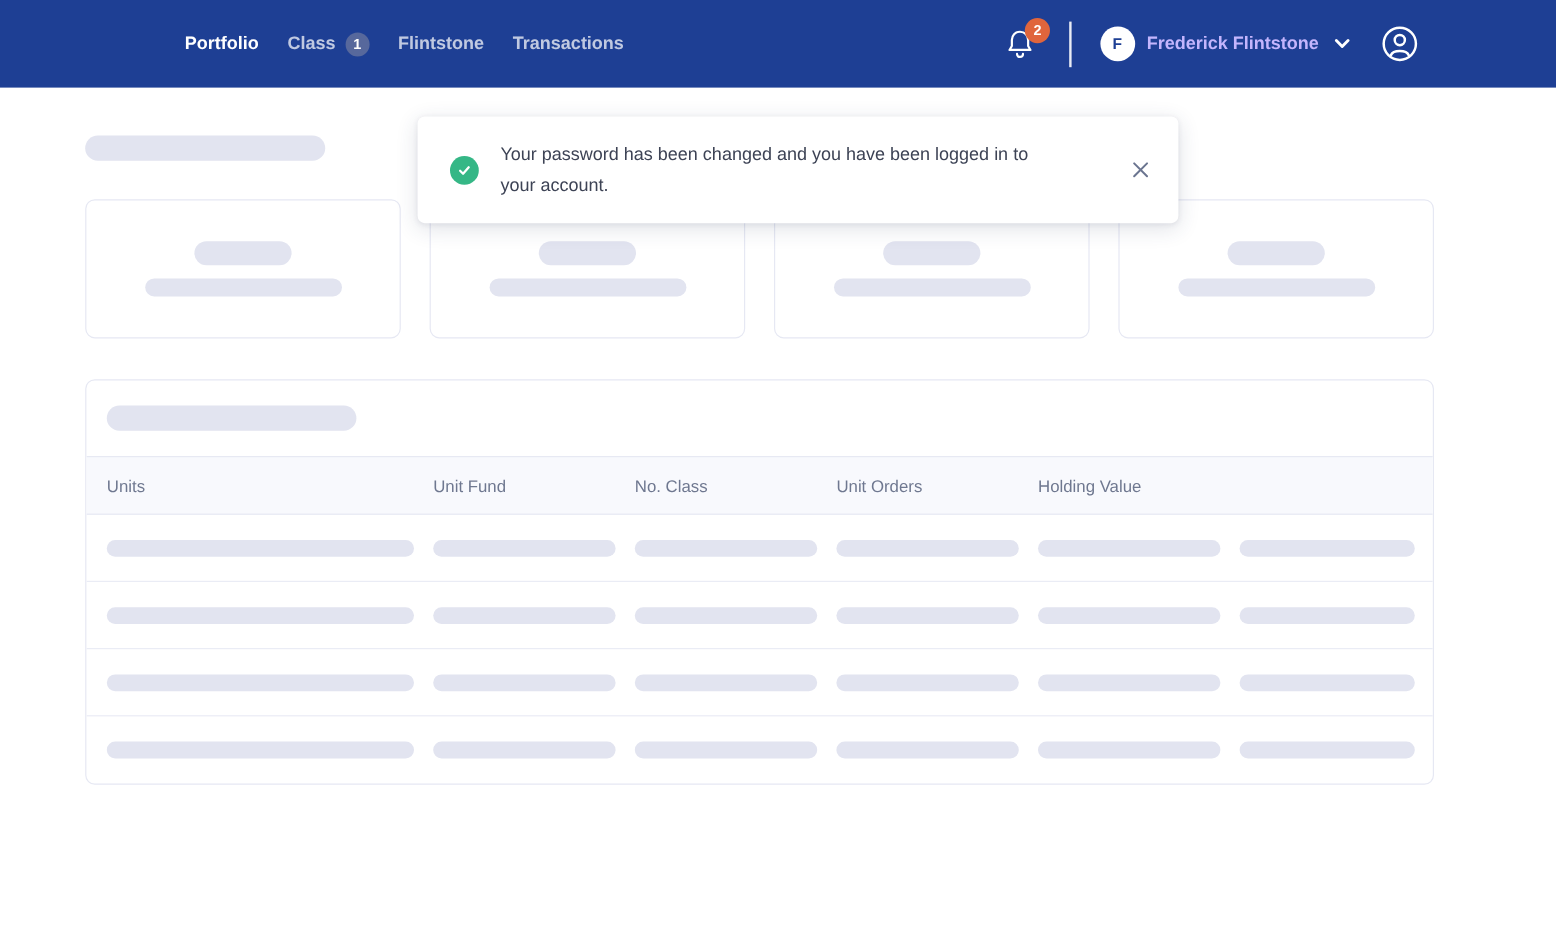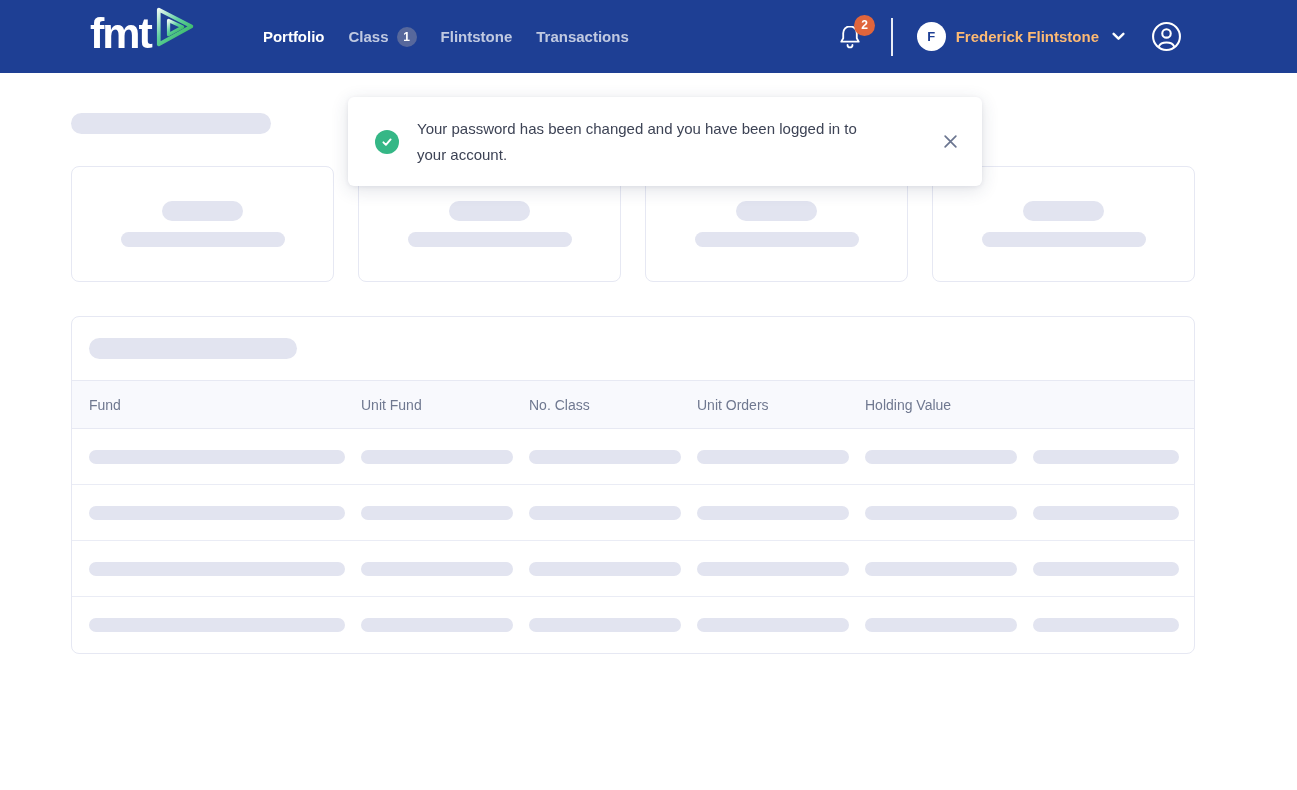--- a/index.html
+++ b/index.html
@@ -45,21 +45,21 @@
     background:#e0653c; color:#fff; font-size:12px; font-weight:bold;
     display:flex; align-items:center; justify-content:center;
   }
   .h-divider { width:1.5px; height:38px; background:rgba(255,255,255,0.9); margin:0 24px 0 28px; }
   .user-menu { display:flex; align-items:center; gap:10px; cursor:pointer; }
   .avatar {
     width:29px; height:29px; border-radius:50%; background:#ffffff;
     color:#1e3f94; font-size:13px; font-weight:bold;
     display:flex; align-items:center; justify-content:center;
   }
-  .user-name { color:#fdba74; font-size:15px; font-weight:bold; }
+  .user-name { color:#c4b5fd; font-size:15px; font-weight:bold; }
   .chev { margin-left:3px; line-height:0; }
   .profile-btn { margin-left:26px; background:none; border:none; padding:0; cursor:pointer; line-height:0; }
 
   
   .content { margin-left:71px; width:1124px; }
   .skel { background:#e2e4f0; }
   .page-title-skel { margin-top:40px; width:200px; height:21px; border-radius:10.5px; }
 
   .cards-row { margin-top:32px; display:flex; gap:24px; }
   .sum-card {
@@ -105,36 +105,20 @@
     width:24px; height:24px; border-radius:50%; background:#35b786;
     display:flex; align-items:center; justify-content:center; flex:none;
   }
   .toast-msg { margin:0 0 0 18px; font-size:15px; line-height:26px; color:#3d4355; width:448px; }
   .toast-close { margin-left:auto; background:none; border:none; padding:4px; cursor:pointer; line-height:0; }
 </style>
 </head>
 <body>
 
 <header class="app-header">
-  <div class="logo">
-    <span class="logo-text">fmt</span>
-    <span class="logo-play">
-      <svg width="50" height="48" viewBox="0 0 46 44">
-        <defs>
-          <linearGradient id="lg" x1="0" y1="0" x2="0.85" y2="1">
-            <stop offset="0" stop-color="#e9f8f0"></stop>
-            <stop offset="0.45" stop-color="#5fd0a0"></stop>
-            <stop offset="1" stop-color="#2fb254"></stop>
-          </linearGradient>
-        </defs>
-        <path d="M9 6 L39 21.5 L9 38 Z" fill="none" stroke="url(#lg)" stroke-width="3.4" stroke-linejoin="round"></path>
-        <path d="M18 16 L31 22 L18 29 Z" fill="none" stroke="url(#lg)" stroke-width="3" stroke-linejoin="round"></path>
-      </svg>
-    </span>
-  </div>
 
   <nav class="main-nav">
     <a class="nav-item active">
       <span>Portfolio</span>
     </a>
     <a class="nav-item">
       <span>Class</span>
       <span class="nav-badge">1</span>
     </a>
     <a class="nav-item">
@@ -200,21 +184,21 @@
     <div class="sum-card">
       <div class="skel sk-a"></div>
       <div class="skel sk-b"></div>
     </div>
   </div>
 
   <section class="table-card">
     <div class="skel table-title-skel"></div>
 
     <div class="t-grid t-head">
-      <div>Fund</div>
+      <div>Units</div>
       <div>Unit Fund</div>
       <div>No. Class</div>
       <div>Unit Orders</div>
       <div>Holding Value</div>
       <div></div>
     </div>
 
     <div class="t-grid t-row">
       <div class="skel bar bar-w1"></div>
       <div class="skel bar bar-mid"></div>

